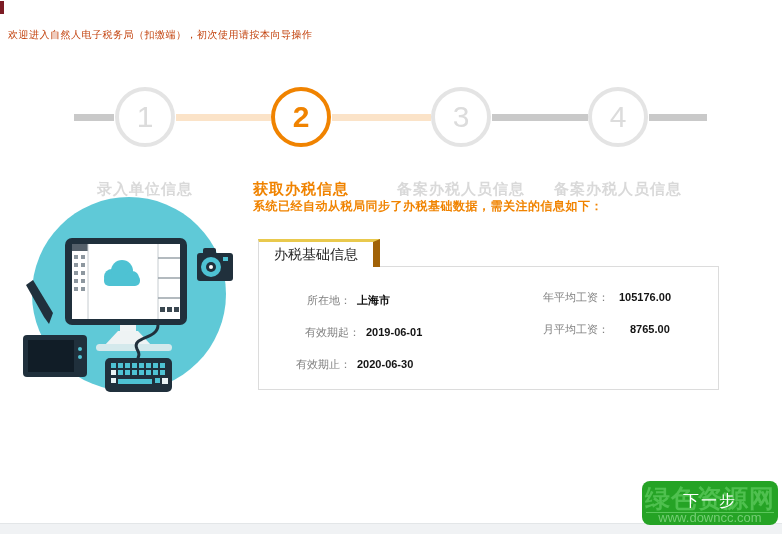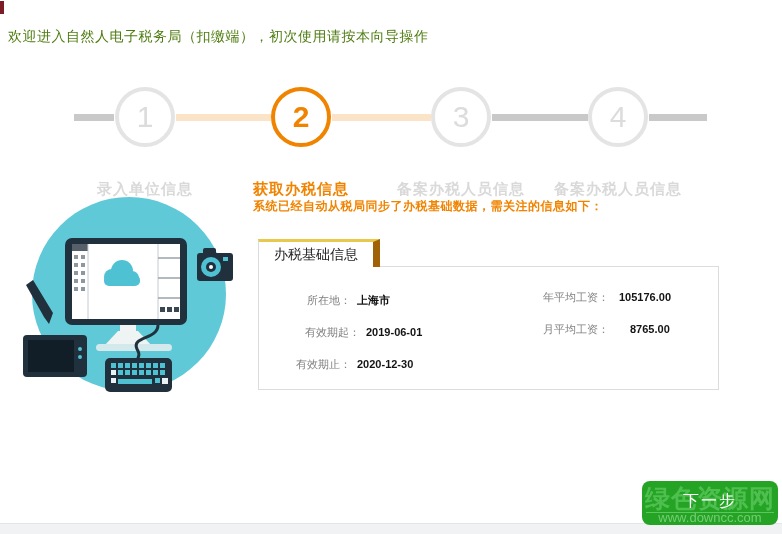--- a/index.html
+++ b/index.html
@@ -14,21 +14,21 @@
     --watermark_green:#4fc04f;
   }
   *{margin:0;padding:0;box-sizing:border-box;}
   html,body{background:#888;}
   body{font-family:"Liberation Sans","DejaVu Sans",sans-serif;}
   .screen{
     position:relative;width:782px;height:534px;background:#ffffff;
     overflow:hidden;margin:0 auto;
   }
   .corner-artifact{position:absolute;left:0;top:1px;width:4px;height:13px;background:#7c1c24;}
-  .welcome{position:absolute;left:8px;top:28px;font-size:14px;color:#4d7c0f;letter-spacing:0.5px;}
+  .welcome{position:absolute;left:8px;top:28px;font-size:10px;color:#c2410c;letter-spacing:0.5px;}
 
   
   .seg{position:absolute;top:114px;height:7px;}
   .seg.gray{background:var(--line_gray);}
   .seg.orange{background:var(--light_orange);}
   .step-circle{
     position:absolute;top:87px;width:60px;height:60px;border-radius:50%;
     background:#fff;border:4px solid #e4e4e4;display:flex;align-items:center;justify-content:center;
     font-size:30px;color:#dcdcdc;z-index:2;
   }
@@ -202,21 +202,21 @@
     <div class="field-row lcol" style="left:12px;top:26px;">
       <span class="flabel">所在地：</span>
       <span class="fvalue">上海市</span>
     </div>
     <div class="field-row lcol" style="left:12px;top:58px;margin-left:9px;">
       <span class="flabel">有效期起：</span>
       <span class="fvalue">2019-06-01</span>
     </div>
     <div class="field-row lcol" style="left:12px;top:90px;">
       <span class="flabel">有效期止：</span>
-      <span class="fvalue">2020-12-30</span>
+      <span class="fvalue">2020-06-30</span>
     </div>
     <div class="field-row rcol" style="left:255px;top:23px;">
       <span class="flabel">年平均工资：</span>
       <span class="fvalue" style="margin-left:10px;">105176.00</span>
     </div>
     <div class="field-row rcol" style="left:255px;top:55px;">
       <span class="flabel">月平均工资：</span>
       <span class="fvalue" style="margin-left:21px;">8765.00</span>
     </div>
   </div>

